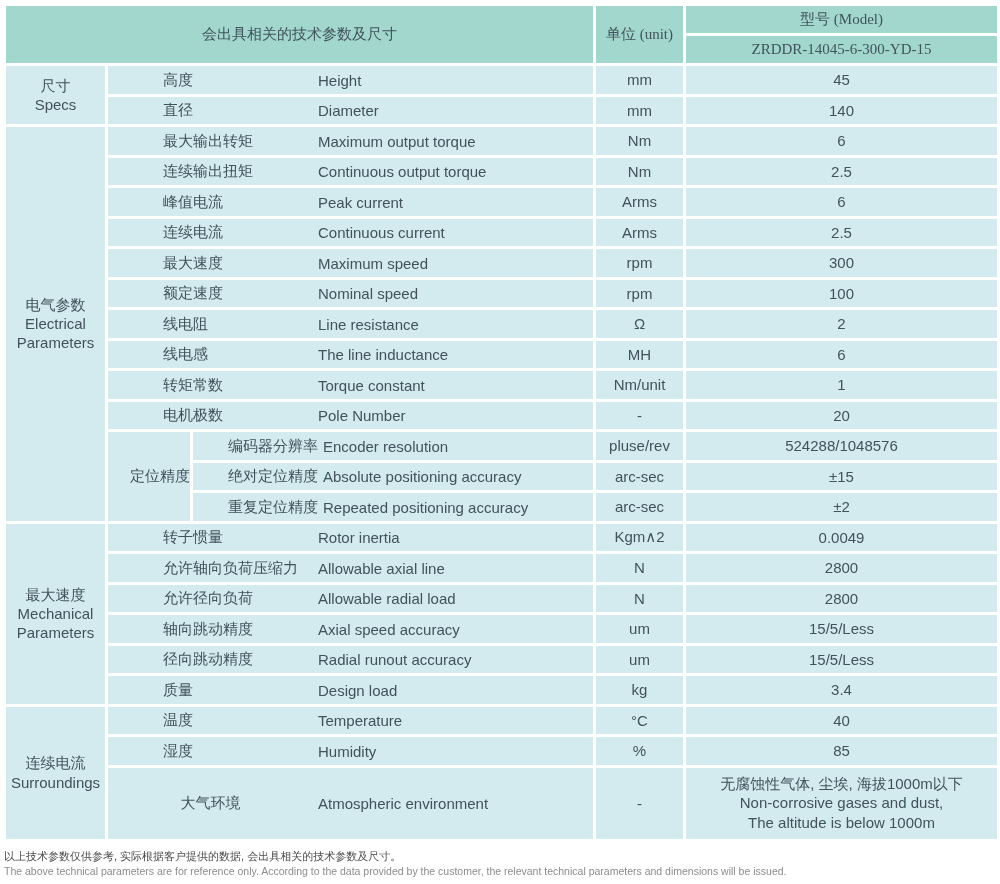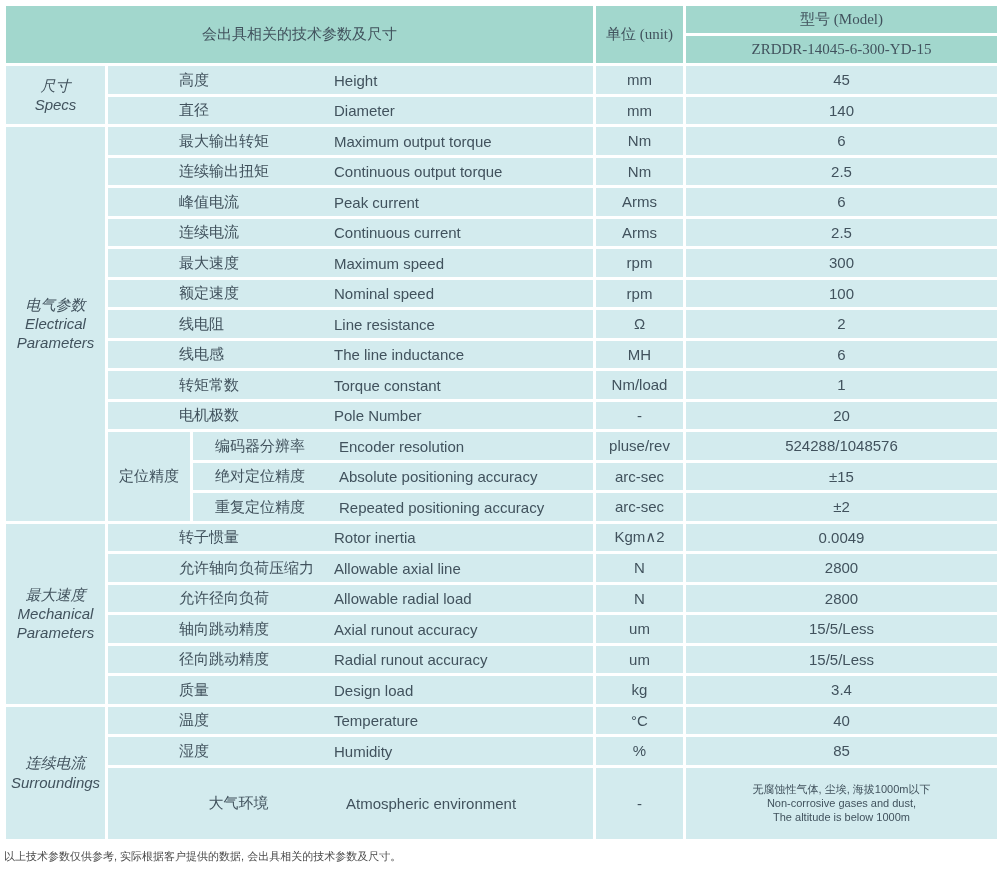--- a/index.html
+++ b/index.html
@@ -22,29 +22,29 @@
     border:3px solid var(--grid);
     background:var(--blue);
     font-size:15px;color:var(--ink);
     padding:0;vertical-align:middle;
     overflow:hidden;
   }
   tr{height:30.5px;}
   tr.h{height:30px;}
   tr.tall{height:74px;}
   tr.h td{background:var(--green);text-align:center;font-family:Liberation Serif, serif;}
-  td.sec{text-align:center;line-height:1.28;font-style:italic;}
-  td.grp{text-align:center;}
-  td.lbl{white-space:nowrap;padding-left:16px;}
+  td.sec{text-align:center;line-height:1.28;}
+  td.grp{text-align:right;}
+  td.lbl{white-space:nowrap;}
   .cn{display:inline-block;width:150px;margin-left:55px;vertical-align:middle;white-space:nowrap;}
-  .cn-sub{display:inline-block;width:119px;margin-left:6px;vertical-align:middle;white-space:nowrap;}
-  .cn-center{display:inline-block;width:205px;margin-left:12px;text-align:center;vertical-align:middle;white-space:nowrap;}
+  .cn-sub{display:inline-block;width:119px;margin-left:6px;vertical-align:middle;white-space:nowrap;text-align:right;}
+  .cn-center{display:inline-block;width:205px;margin-left:0;text-align:center;vertical-align:middle;white-space:nowrap;}
   .en{display:inline-block;padding-left:5px;vertical-align:middle;white-space:nowrap;}
   td.unit,td.val{text-align:center;}
-  td.val.multi{line-height:1.3;font-size:11px;}
+  td.val.multi{line-height:1.3;font-size:15px;}
   .footer{margin:7px 0 16px 4px;}
   .f-cn{font-size:11px;color:#4a4a4a;line-height:1.3;}
   .f-en{font-size:10.5px;color:#8c8c8c;line-height:1.3;margin-top:2px;}
 </style>
 </head>
 <body>
 
 <table class="spec">
   <colgroup>
     <col style="width:102px">
@@ -141,21 +141,21 @@
     <td class="lbl" colspan="3">
       <span class="cn">线电感</span><span class="en">The line inductance</span>
     </td>
     <td class="unit">MH</td>
     <td class="val">6</td>
   </tr>
   <tr>
     <td class="lbl" colspan="3">
       <span class="cn">转矩常数</span><span class="en">Torque constant</span>
     </td>
-    <td class="unit">Nm/load</td>
+    <td class="unit">Nm/unit</td>
     <td class="val">1</td>
   </tr>
   <tr>
     <td class="lbl" colspan="3">
       <span class="cn">电机极数</span><span class="en">Pole Number</span>
     </td>
     <td class="unit">-</td>
     <td class="val">20</td>
   </tr>
   <tr>
@@ -201,21 +201,21 @@
   </tr>
   <tr>
     <td class="lbl" colspan="3">
       <span class="cn">允许径向负荷</span><span class="en">Allowable radial load</span>
     </td>
     <td class="unit">N</td>
     <td class="val">2800</td>
   </tr>
   <tr>
     <td class="lbl" colspan="3">
-      <span class="cn">轴向跳动精度</span><span class="en">Axial runout accuracy</span>
+      <span class="cn">轴向跳动精度</span><span class="en">Axial speed accuracy</span>
     </td>
     <td class="unit">um</td>
     <td class="val">15/5/Less</td>
   </tr>
   <tr>
     <td class="lbl" colspan="3">
       <span class="cn">径向跳动精度</span><span class="en">Radial runout accuracy</span>
     </td>
     <td class="unit">um</td>
     <td class="val">15/5/Less</td>
@@ -255,13 +255,14 @@
       <div>无腐蚀性气体, 尘埃, 海拔1000m以下</div>
       <div>Non-corrosive gases and dust,</div>
       <div>The altitude is below 1000m</div>
     </td>
   </tr>
 </tbody>
   </table>
 
 <div class="footer">
   <div class="f-cn">以上技术参数仅供参考, 实际根据客户提供的数据, 会出具相关的技术参数及尺寸。</div>
+  <div class="f-en">The above technical parameters are for reference only. According to the data provided by the customer, the relevant technical parameters and dimensions will be issued.</div>
 </div>
 
 </body></html>

